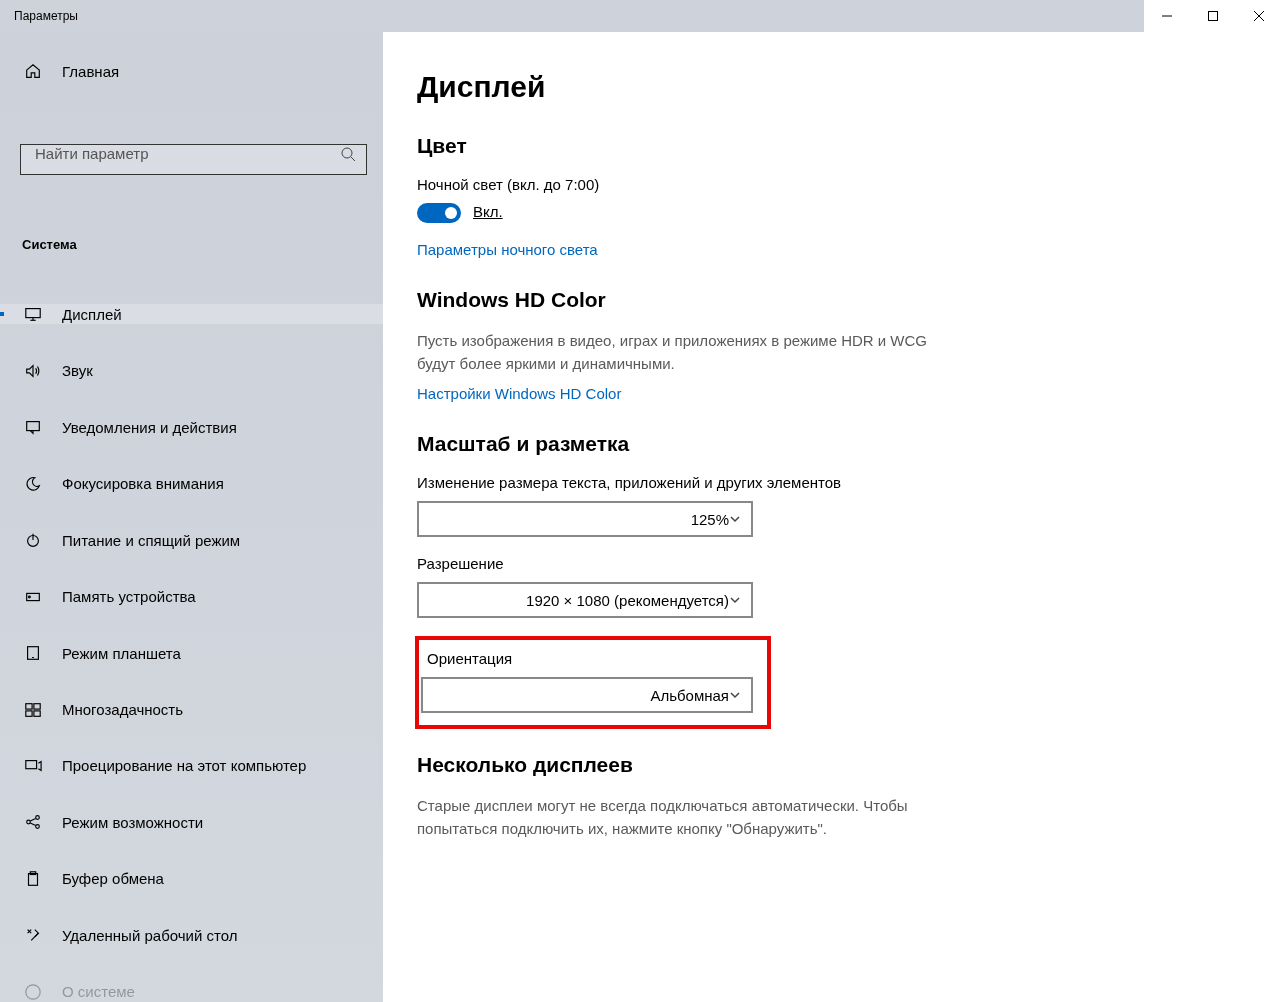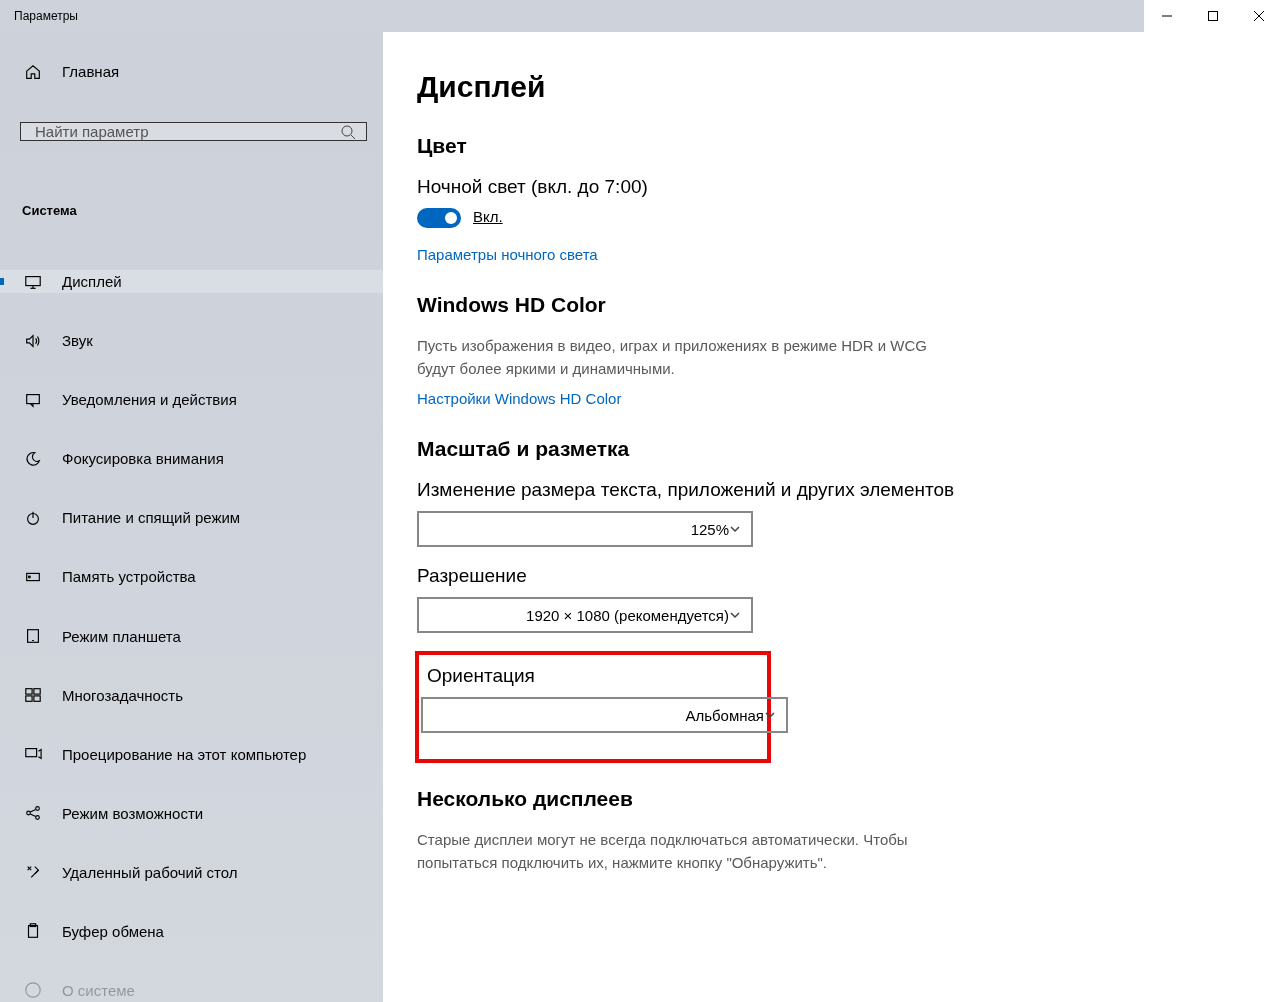--- a/index.html
+++ b/index.html
@@ -9,49 +9,49 @@
 .titlebar .title { padding-left: 14px; font-size: 12px; color: #000; }
 .winbtns { margin-left: auto; display: flex; background: #fff; }
 .winbtn { width: 46px; height: 32px; display: flex; align-items: center; justify-content: center; }
 .winbtn svg { width: 10px; height: 10px; stroke: #000; stroke-width: 1; fill: none; }
 
 .body { flex: 1; display: flex; overflow: hidden; }
 
 .sidebar { width: 383px; background: linear-gradient(to bottom, #ccd1da, #d3d7de); display: flex; flex-direction: column; padding-top: 30px; overflow: hidden; gap: 36px; }
 .home { display: flex; align-items: center; height: 48px; padding-left: 24px; font-size: 15px; }
 .home svg { width: 18px; height: 18px; margin-right: 20px; }
-.search { margin: 5px 16px 22px 20px; height: 36px; border: 1px solid #333; background: rgba(255,255,255,0.25); display: flex; align-items: center; padding: 0 10px 0 14px; }
+.search { margin: 28px 16px 22px 20px; height: 36px; border: 1px solid #333; background: rgba(255,255,255,0.25); display: flex; align-items: center; padding: 0 10px 12px 14px; }
 .search input { flex: 1; border: none; background: transparent; font-size: 15px; color: #555; outline: none; }
 .search input::placeholder { color: #555; }
 .search svg { width: 16px; height: 16px; stroke: #444; fill: none; }
 .grouplabel { font-size: 13px; font-weight: 600; padding: 4px 22px 16px 22px; }
 .navitem { display: flex; align-items: center; height: 58px; padding-left: 24px; font-size: 15px; position: relative; }
 .navitem svg { width: 18px; height: 18px; margin-right: 20px; stroke: #000; fill: none; stroke-width: 1.3; }
 .navitem.active::before { content: ""; position: absolute; left: 0; top: 8px; bottom: 8px; width: 4px; background: #0067c0; }
 .navitem.active { background: rgba(255,255,255,0.25); }
 
 .main { flex: 1; background: #fff; padding: 38px 0 0 34px; overflow: hidden; max-width: 640px; }
 .main h1 { font-size: 30px; font-weight: 600; margin-bottom: 30px; }
 .main h2 { font-size: 21px; font-weight: 600; margin: 24px 0 18px 0; }
-.main .label { font-size: 19px; margin-bottom: 10px; }
+.main .label { font-size: 15px; margin-bottom: 10px; }
 .main .desc { font-size: 15px; color: #5a5a5a; line-height: 1.5; max-width: 540px; margin-bottom: 10px; }
 .main a { color: #0067c0; font-size: 15px; text-decoration: none; display: inline-block; margin-bottom: 6px; }
 
 .toggle-row { display: flex; align-items: flex-start; margin-bottom: 18px; text-decoration: underline; }
 .toggle { width: 44px; height: 20px; border-radius: 10px; background: #0067c0; position: relative; margin-right: 12px; }
 .toggle .knob { width: 12px; height: 12px; background: #fff; border-radius: 50%; position: absolute; right: 4px; top: 4px; }
 .toggle-label { font-size: 15px; }
 
 .dd { width: 336px; height: 36px; border: 2px solid #888; display: flex; align-items: center; padding: 0 10px 0 12px; font-size: 15px; margin-bottom: 18px; text-align: right; }
 .dd .val { flex: 1; }
 .dd svg { width: 12px; height: 12px; stroke: #444; fill: none; stroke-width: 1.5; }
 
 .highlight { border: 4px solid #e80707; padding: 10px 14px 6px 0; margin-left: -2px; width: 356px; margin-bottom: 22px; }
 .highlight .label { margin-left: 8px; }
-.highlight .dd { margin-left: 2px; margin-bottom: 20px; width: 367px; }
+.highlight .dd { margin-left: 2px; margin-bottom: 6px; width: 332px; }
 </style>
 </head>
 <body>
 
 <div class="titlebar">
   <span class="title">Параметры</span>
   <div class="winbtns">
     <div class="winbtn">
         <svg viewBox="0 0 10 10">
           <line x1="0" y1="5" x2="10" y2="5"></line>
@@ -159,33 +159,33 @@
           <circle cx="5" cy="10" r="2"></circle>
           <circle cx="15" cy="5" r="2"></circle>
           <circle cx="15" cy="15" r="2"></circle>
           <line x1="7" y1="9" x2="13" y2="6"></line>
           <line x1="7" y1="11" x2="13" y2="14"></line>
         </svg>
       <span>Режим возможности</span>
     </div>
     <div class="navitem">
       <svg viewBox="0 0 20 20">
+          <rect x="5" y="4" width="10" height="13"></rect>
+          <rect x="7" y="2" width="6" height="3"></rect>
+        </svg>
+      <span>Буфер обмена</span>
+    </div>
+    <div class="navitem">
+      <svg viewBox="0 0 20 20">
           <line x1="4" y1="4" x2="8" y2="8"></line>
           <line x1="4" y1="8" x2="8" y2="4"></line>
           <path d="M12 4 L16 8 L12 12"></path>
           <line x1="8" y1="16" x2="16" y2="8"></line>
         </svg>
       <span>Удаленный рабочий стол</span>
-    </div>
-    <div class="navitem">
-      <svg viewBox="0 0 20 20">
-          <rect x="5" y="4" width="10" height="13"></rect>
-          <rect x="7" y="2" width="6" height="3"></rect>
-        </svg>
-      <span>Буфер обмена</span>
     </div>
     <div class="navitem" style="opacity:.3">
       <svg viewBox="0 0 20 20">
           <circle cx="10" cy="10" r="8"></circle>
         </svg>
       <span>О системе</span>
     </div>
   </div>
 
   <div class="main">

